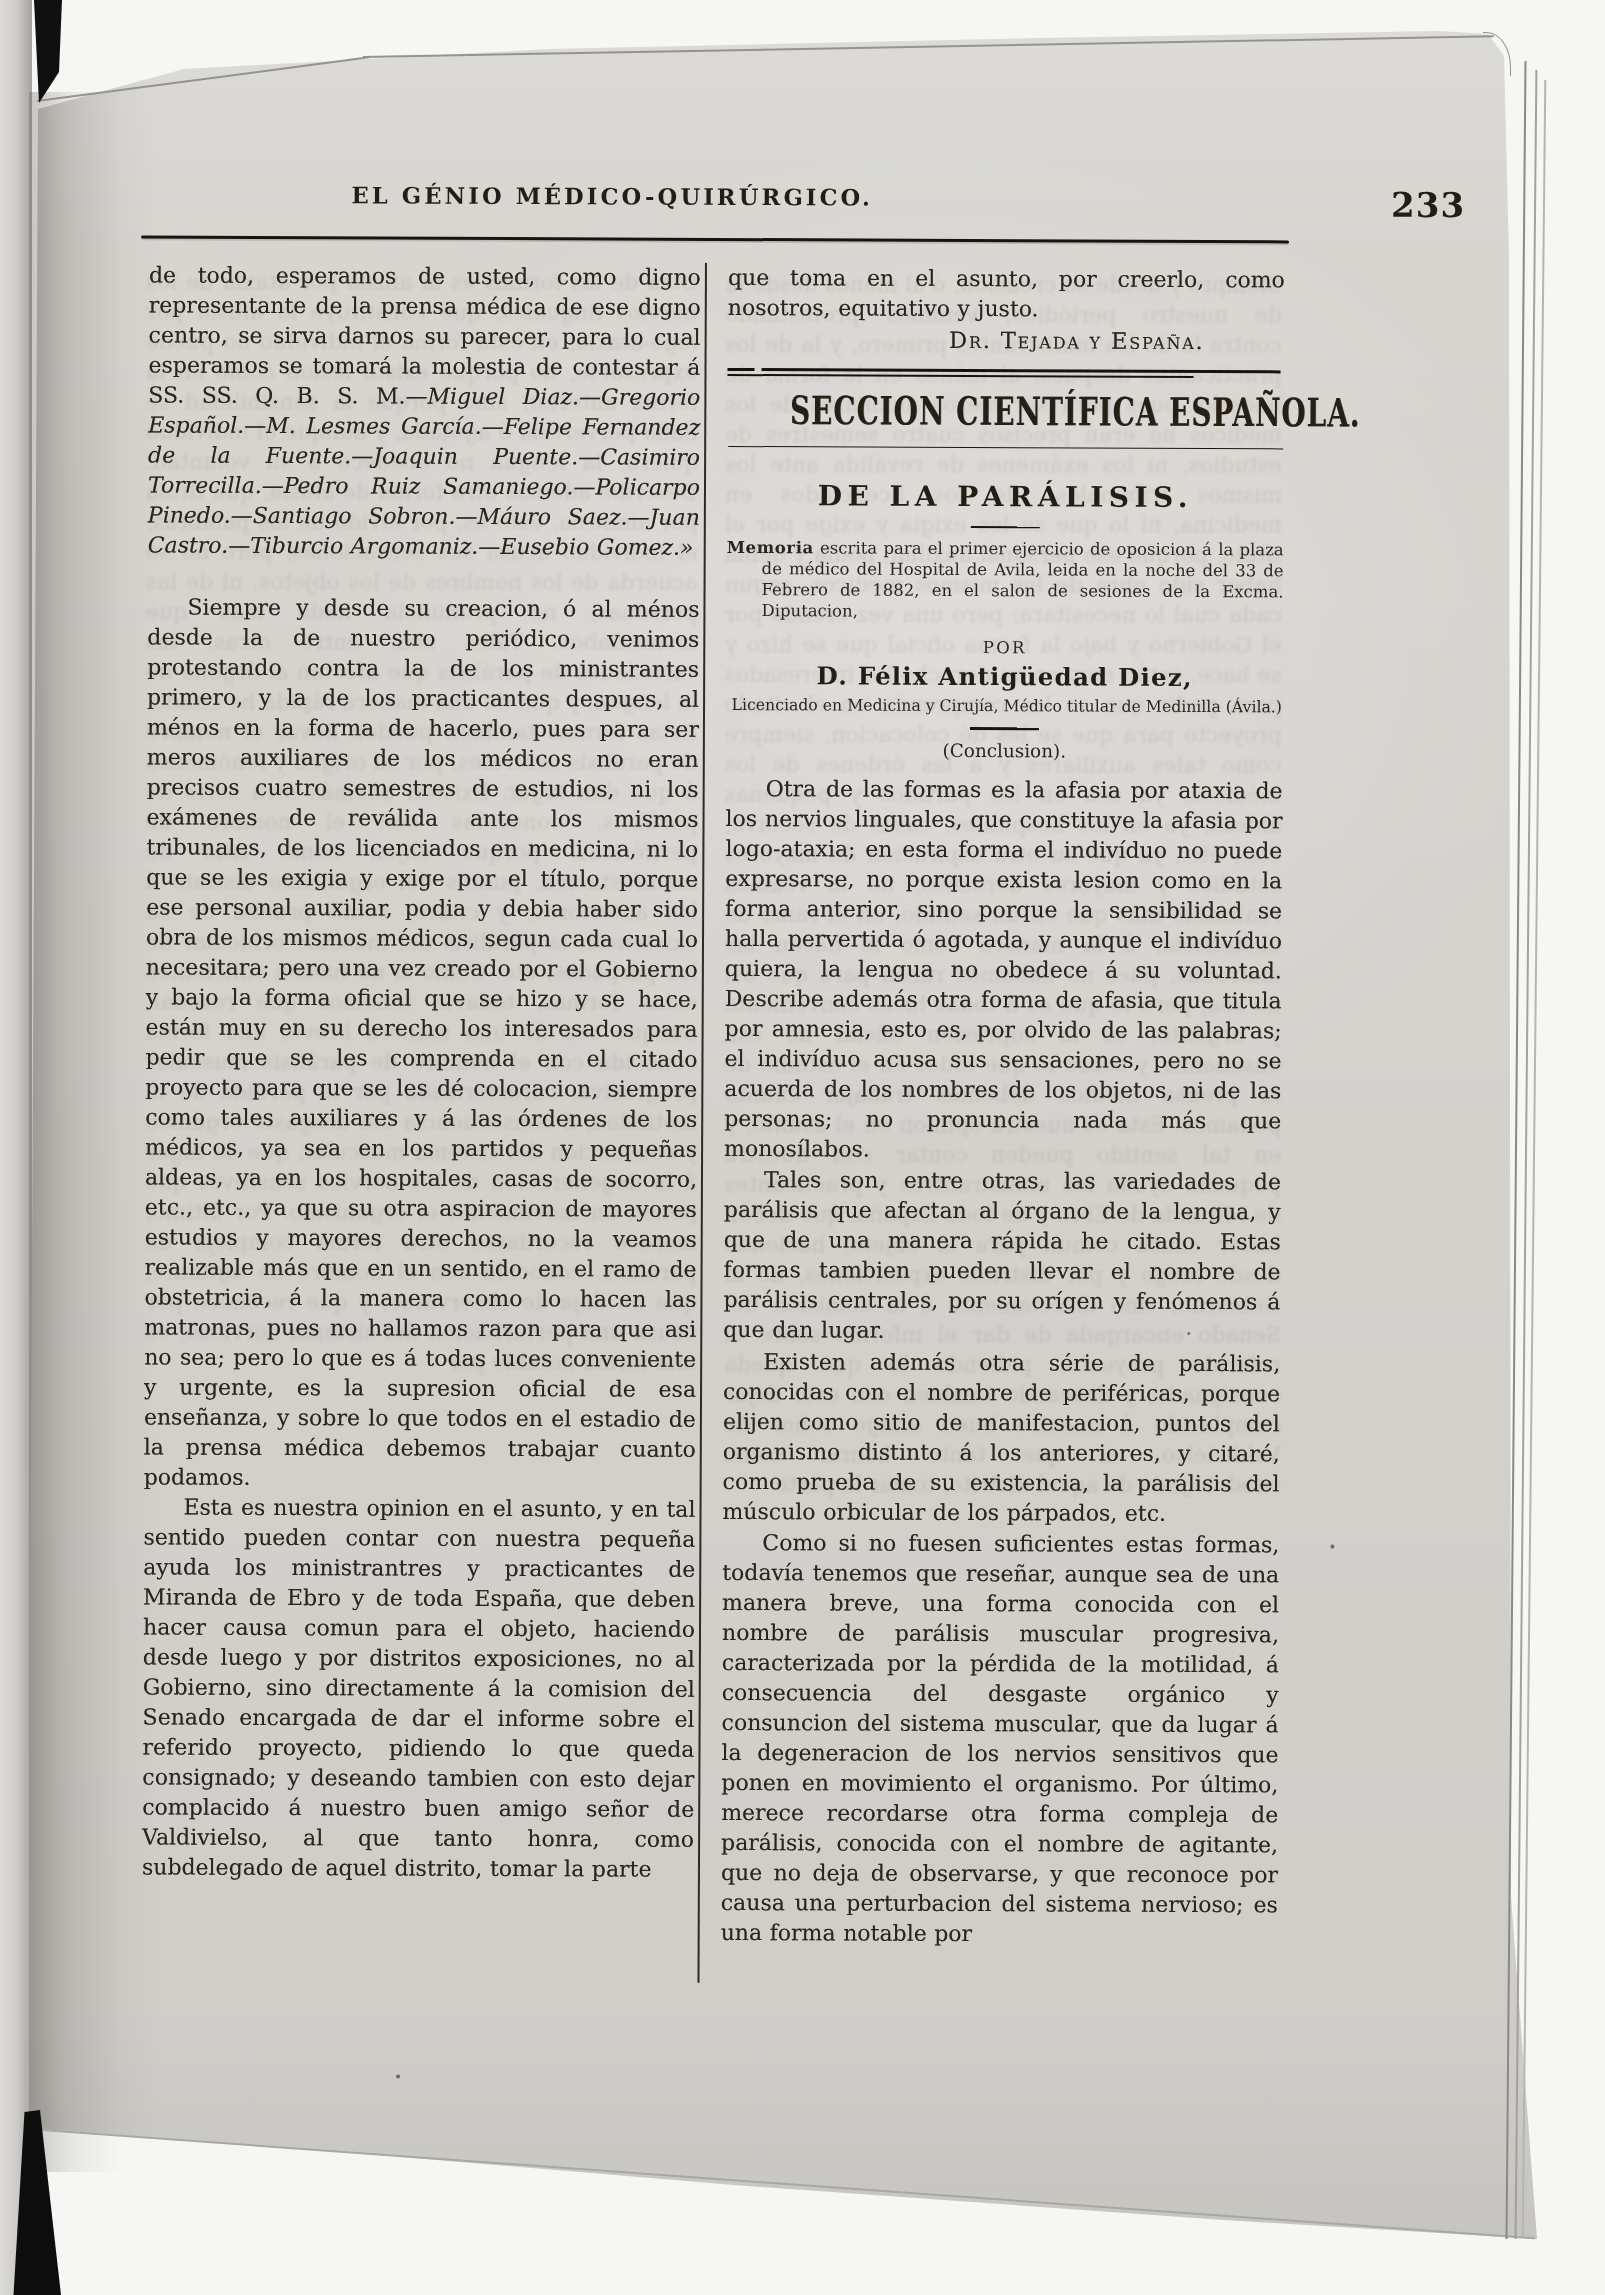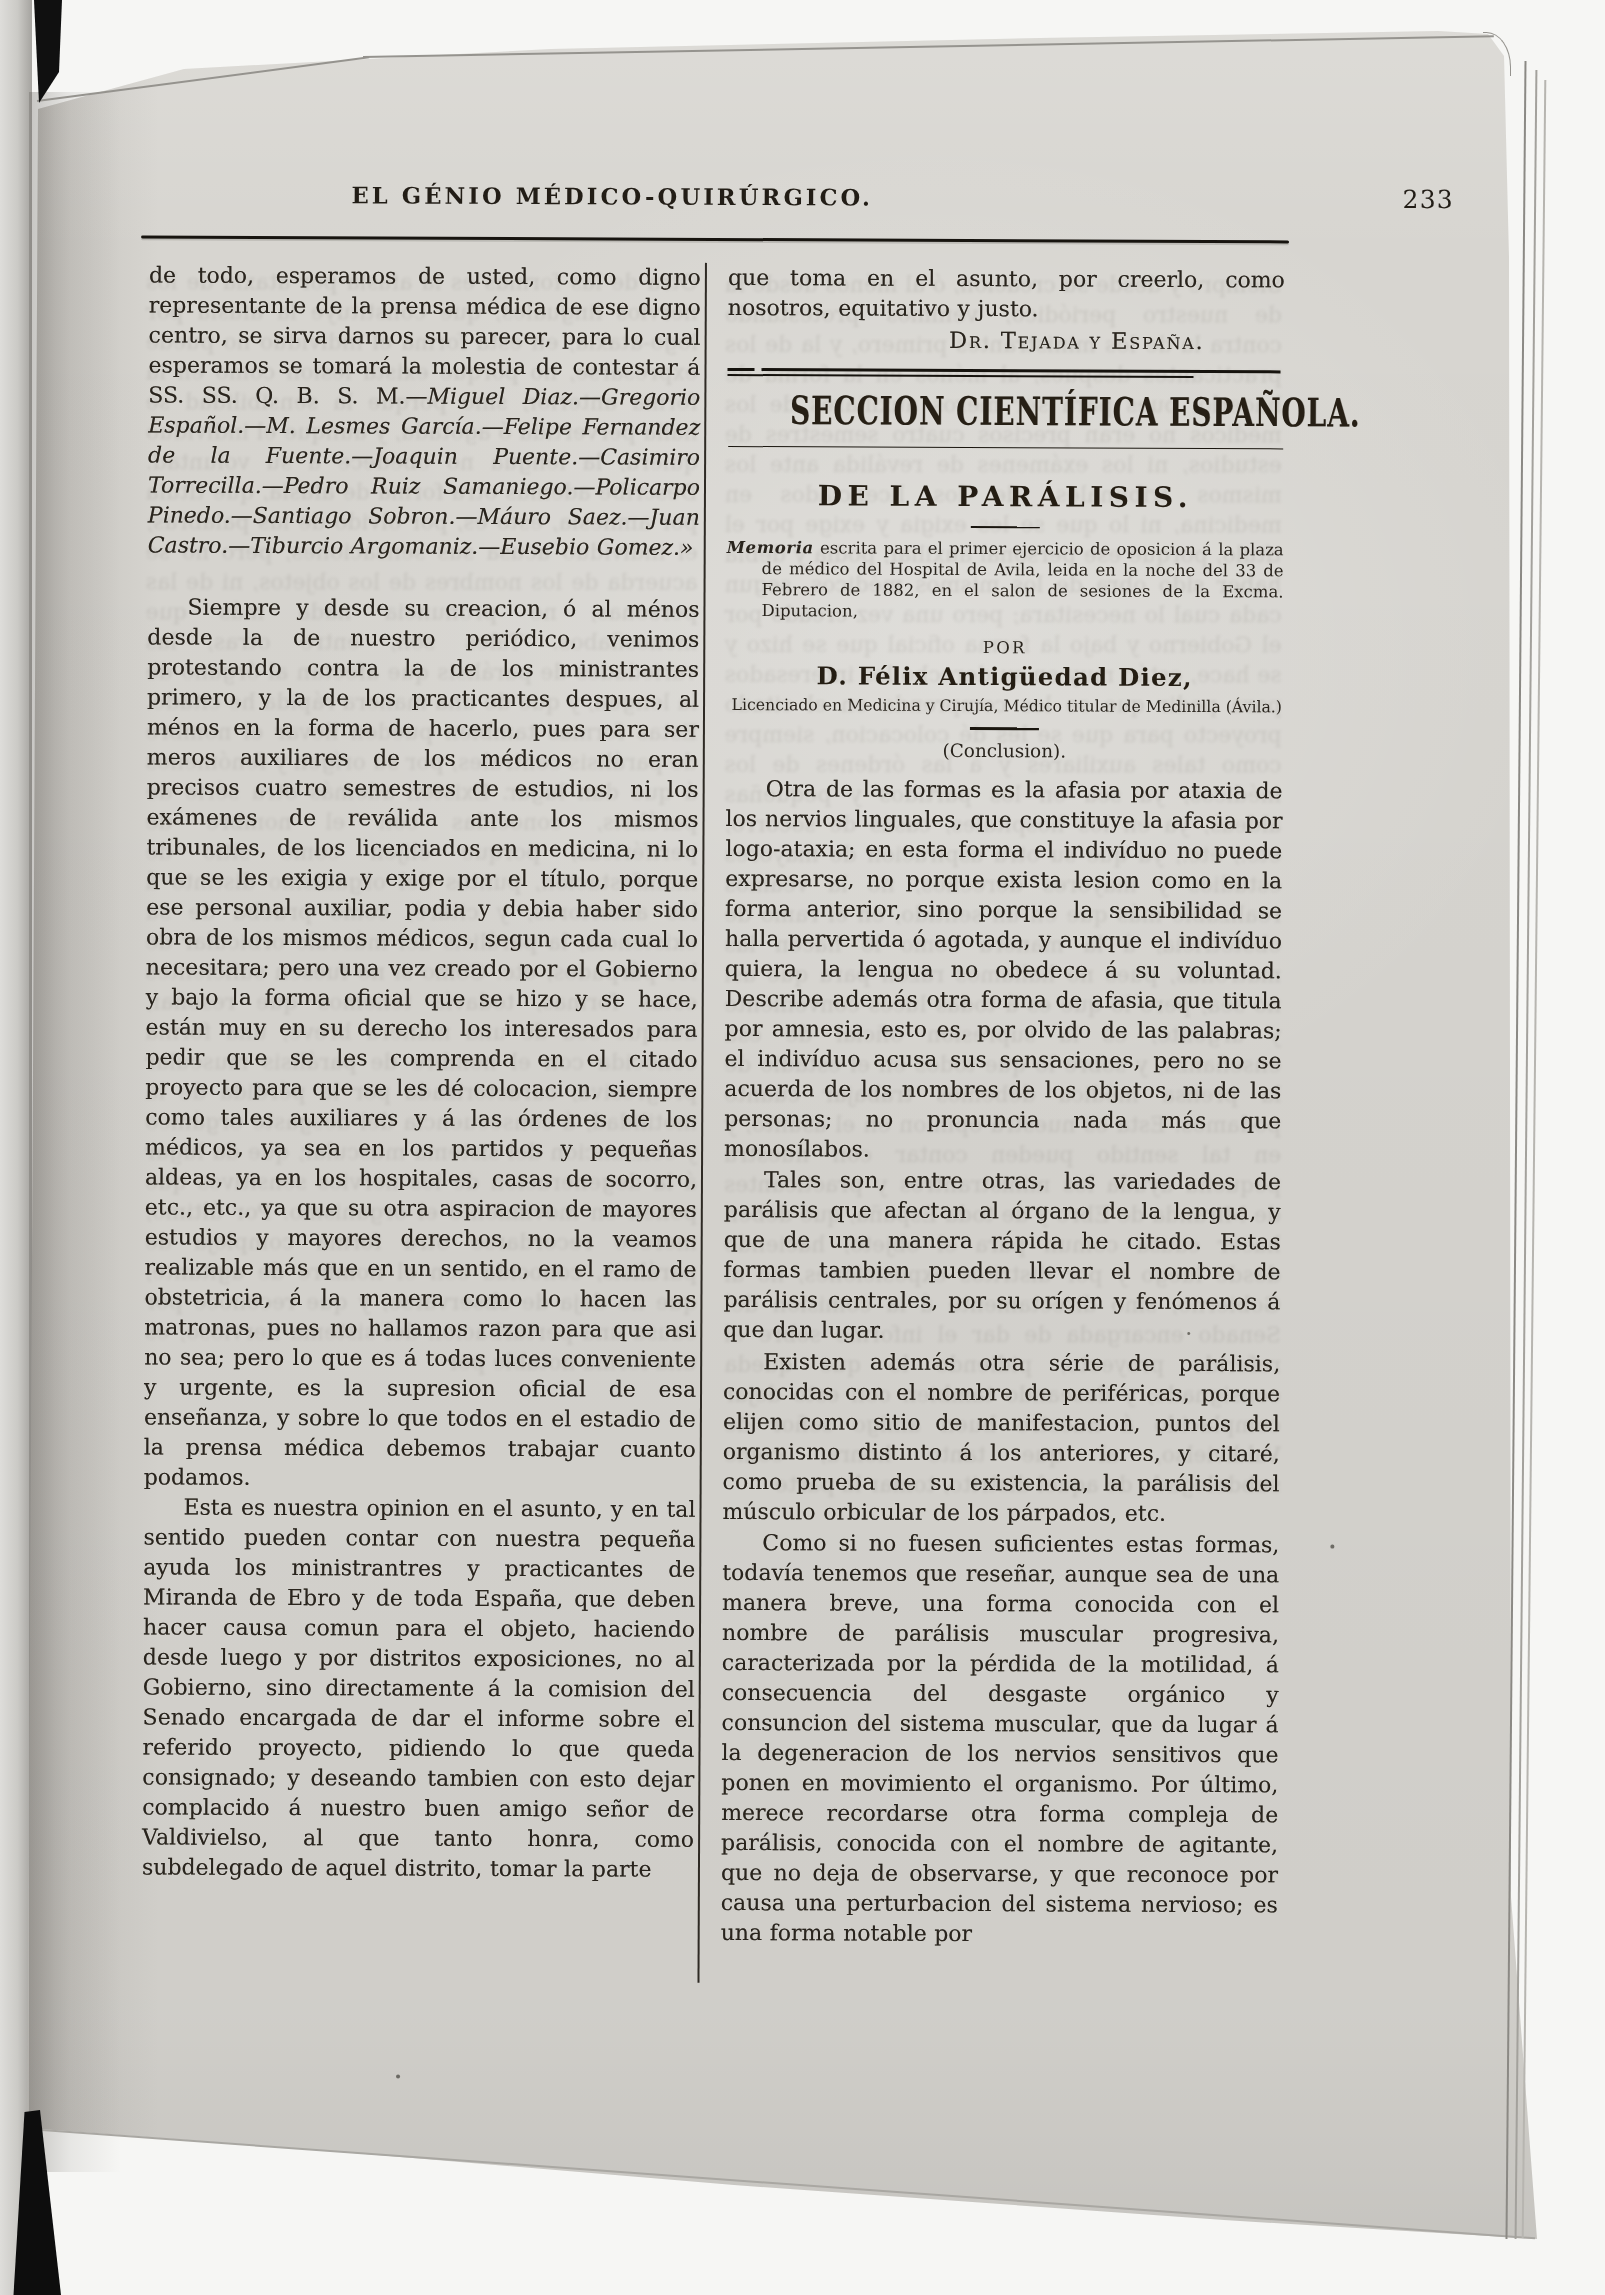--- a/index.html
+++ b/index.html
@@ -42,21 +42,21 @@
     transform:rotate(.25deg);transform-origin:734px 257px;color:#29241d;}
   .ghost{position:absolute;overflow:hidden;transform:scaleX(-1) rotate(.2deg);
     filter:blur(1.5px);opacity:.13;color:#5c574f;
     font-size:22px;line-height:30px;text-align:justify;}
   .ghost-left{left:149px;top:269px;width:552px;height:1713px;}
   .ghost-right{left:728px;top:269px;width:557px;height:1707px;}
 
   .header-title{position:absolute;left:147px;top:184px;width:930px;text-align:center;
     font-weight:bold;font-size:22.6px;letter-spacing:3.1px;color:#221d16;}
   .page-num{position:absolute;left:1388px;top:182px;width:80px;text-align:center;
-    font-weight:normal;font-size:25px;letter-spacing:1.2px;color:#221d16;}
+    font-weight:bold;font-size:34px;letter-spacing:1.2px;color:#221d16;}
   .header-rule{position:absolute;left:141px;top:238px;width:1148px;height:3.1px;
     background:#17140f;border-radius:1.8px;box-shadow:0 1.8px 0 rgba(23,20,15,.14);}
   .col-divider{position:absolute;left:705px;top:263px;width:1.8px;height:1720px;background:#2e2a24;}
 
   .col{position:absolute;top:263px;}
   .col-left{left:149px;width:552px;}
   .col-right{left:728px;width:557px;}
   .para{font-size:22px;line-height:30px;text-align:justify;word-spacing:0.6px;margin:0;
     text-shadow:0 0 0.6px rgba(41,36,29,.45);}
   .para.indent{text-indent:40px;}
@@ -73,21 +73,21 @@
   .section-title{text-align:center;white-space:nowrap;margin-top:8.6px;}
   .section-title span{display:inline-block;transform:scale(.82,1.15);transform-origin:center;
     font-weight:bold;font-size:34px;letter-spacing:1.2px;color:#261f15;
     text-shadow:0.6px 0 0 rgba(38,31,21,.4);}
   .rule-thin{height:1.8px;background:#1a160f;margin:16px 1.2px 0 1.2px;}
   .article-title{text-align:center;margin-top:32px;font-weight:bold;font-size:28px;
     letter-spacing:5.5px;color:#241d13;}
   .rule-short{width:69px;height:2.4px;background:#1a160f;margin:12.2px auto 0 auto;}
   .memoria{margin-top:9.8px;font-size:16.5px;line-height:21px;text-align:justify;
     padding-left:35px;text-indent:-35px;color:#29241d;}
-  .memoria b{font-weight:bold;letter-spacing:0.6px;font-style:italic;}
+  .memoria b{font-weight:bold;letter-spacing:0.6px;}
   .por{margin-top:7.3px;text-align:center;font-size:16.5px;letter-spacing:2.4px;}
   .author{margin-top:4.9px;text-align:center;font-weight:bold;font-size:24.5px;letter-spacing:1.2px;color:#241d13;}
   .author-titles{margin-top:4.9px;text-align:center;font-size:16px;white-space:nowrap;
     transform:scale(.98,1);transform-origin:center;}
   .conclusion{margin-top:9.8px;text-align:center;font-size:18.4px;}
   .body-start{margin-top:14.7px;}
   .rp{margin-top:1.2px;}
 </style>
 </head>
 <body>

